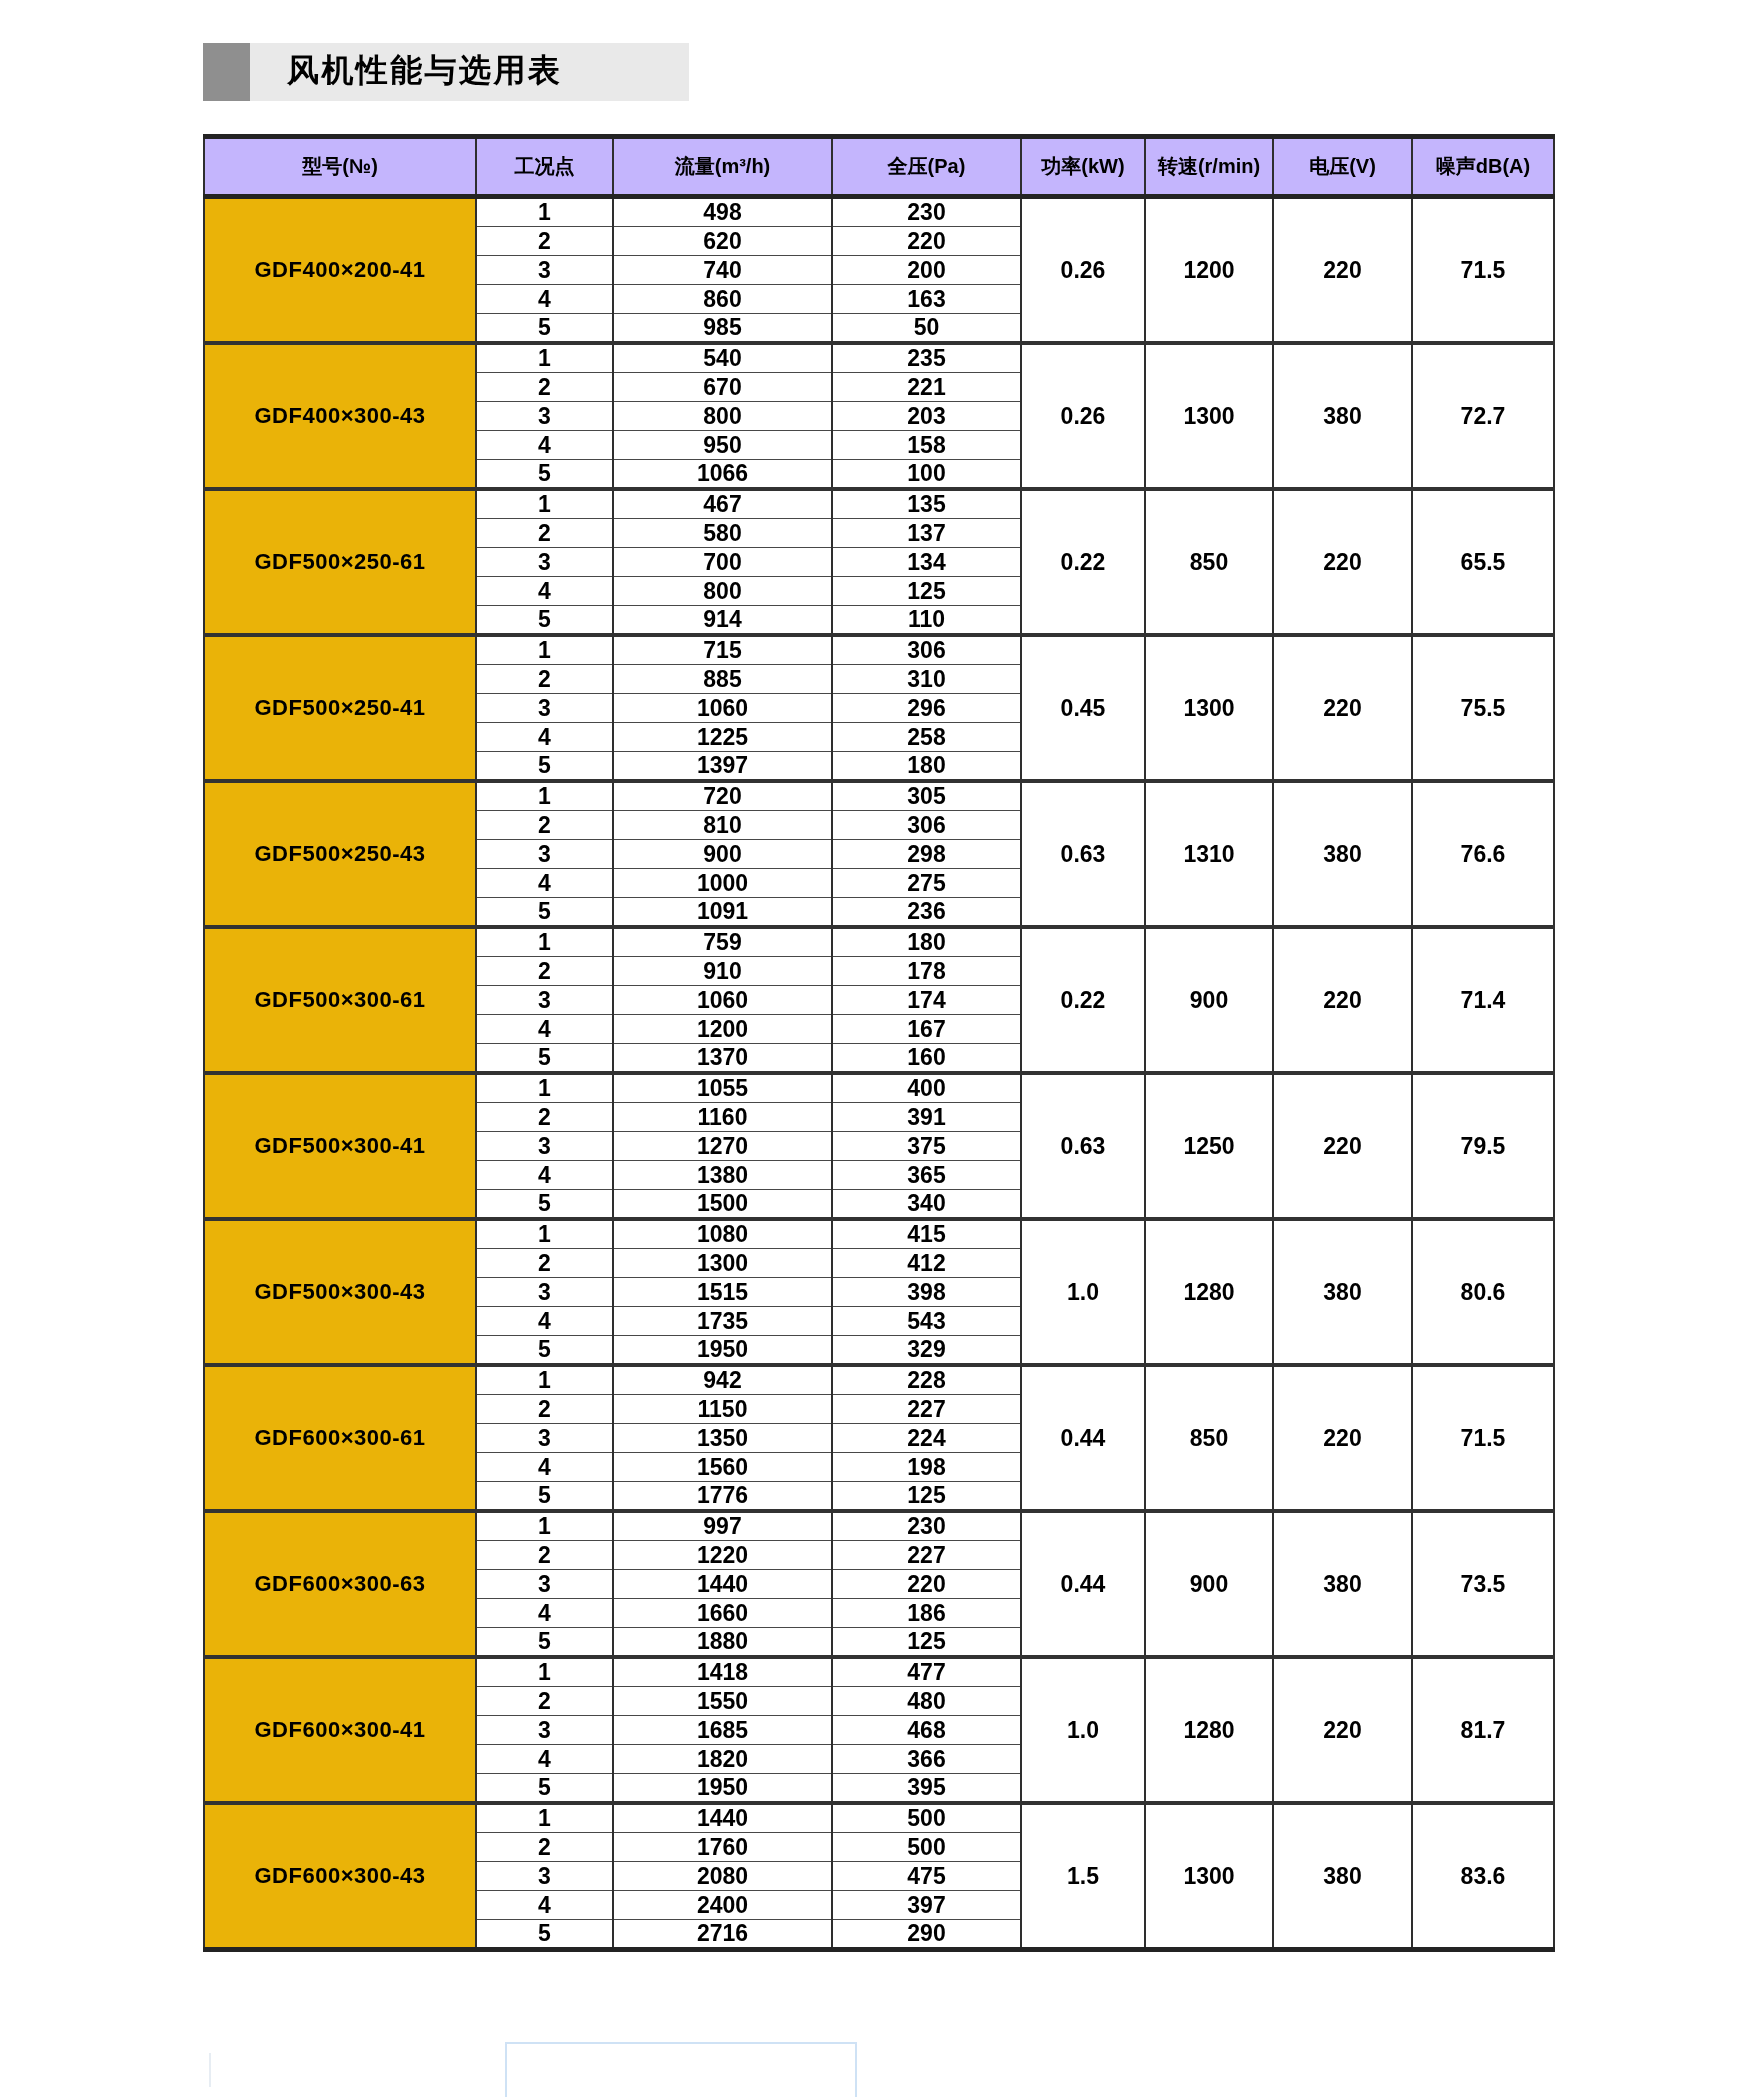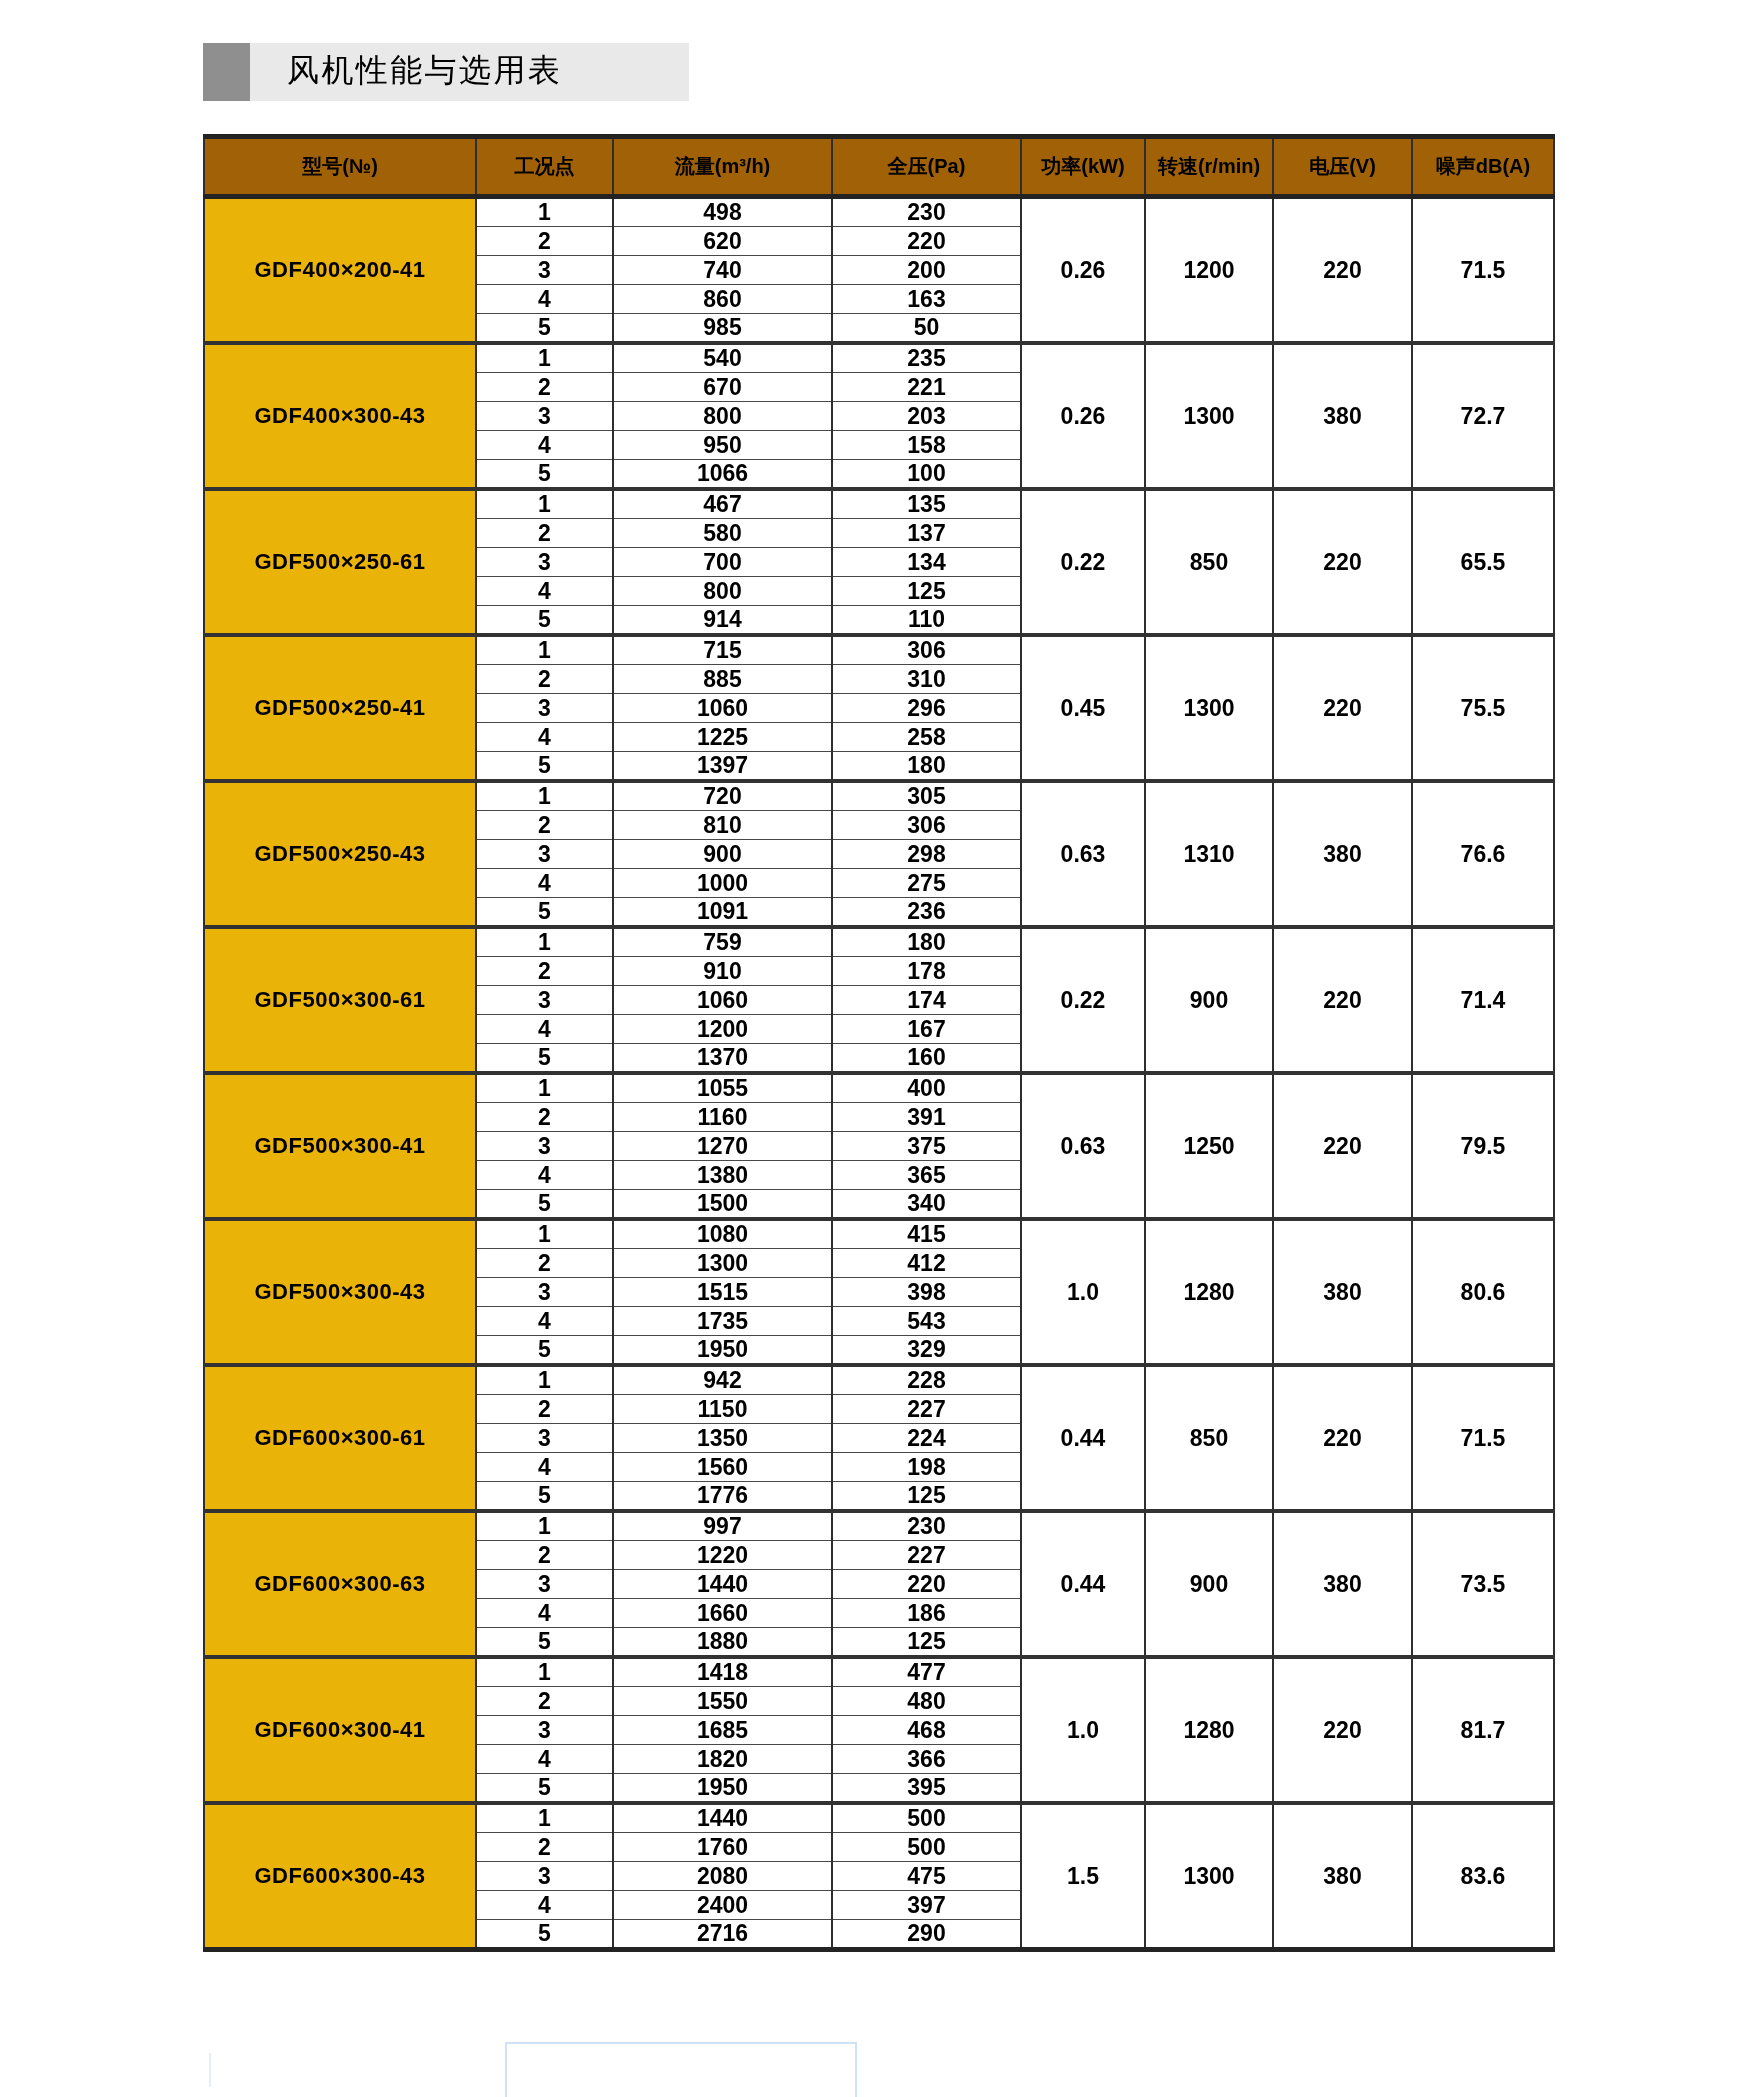--- a/index.html
+++ b/index.html
@@ -26,21 +26,21 @@
     position: absolute;
     left: 0; top: 0;
     width: 47px; height: 58px;
     background: #8f8f8f;
   }
   .title-text {
     position: absolute;
     left: 84px; top: 50%;
     transform: translateY(-52%);
     font-size: 32px;
-    font-weight: 400;
+    font-weight: 700;
     letter-spacing: 2.4px;
     color: #000000;
     white-space: nowrap;
   }
 
   
   .perf-table {
     position: absolute;
     left: 203px; top: 134px;
     width: 1350px;
@@ -55,21 +55,21 @@
     border-left: 2.4px solid #2e2e2e;
     border-right: 2.4px solid #2e2e2e;
     text-align: center;
     vertical-align: middle;
     color: #000000;
     overflow: hidden;
     white-space: nowrap;
   }
   .perf-table th {
     height: 60px;
-    background: #a16207;
+    background: #c4b5fd;
     font-size: 20px;
     font-weight: 700;
     border-bottom: 5.7px solid #232323;
   }
   .perf-table td {
     height: 29px;
     background: #ffffff;
     font-size: 23px;
     font-weight: 700;
   }

